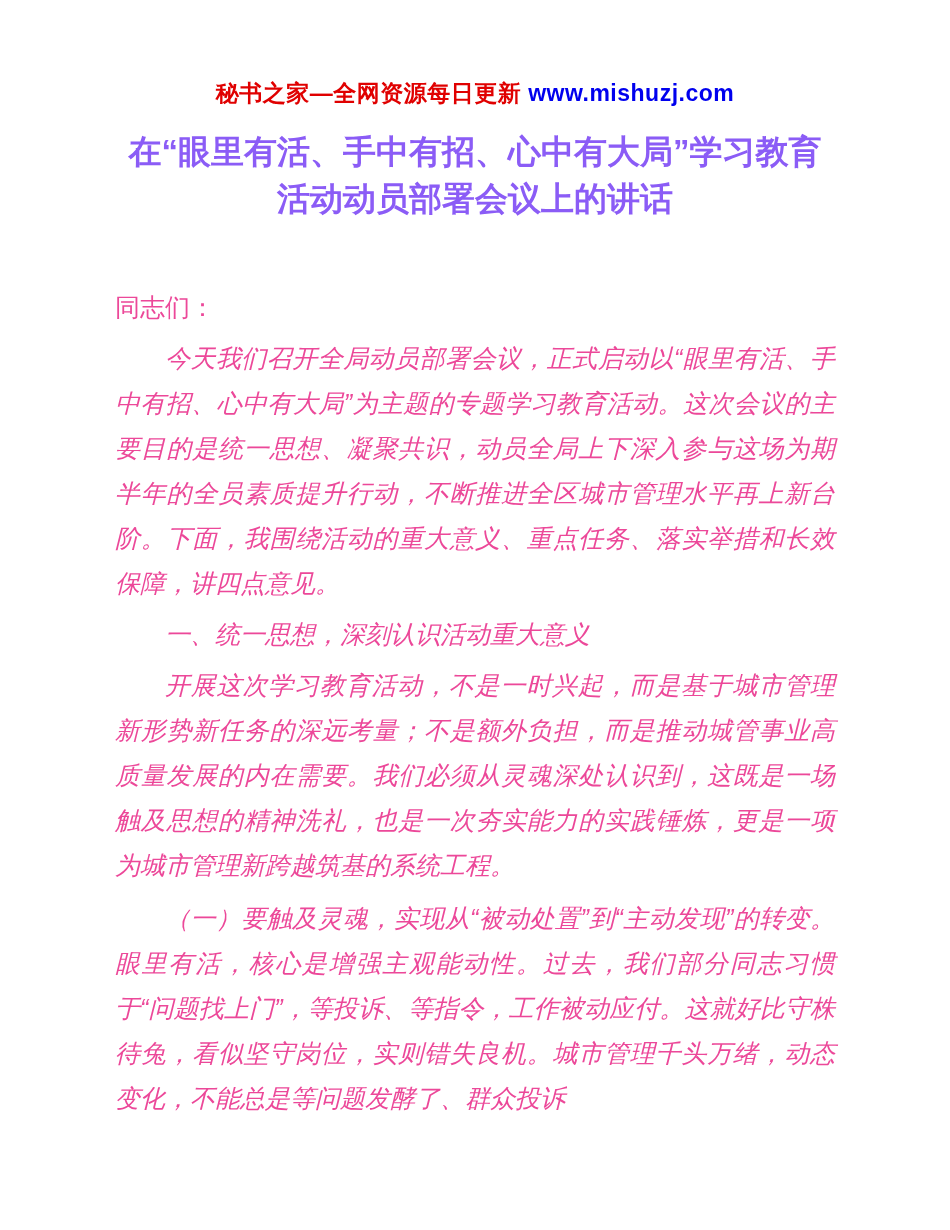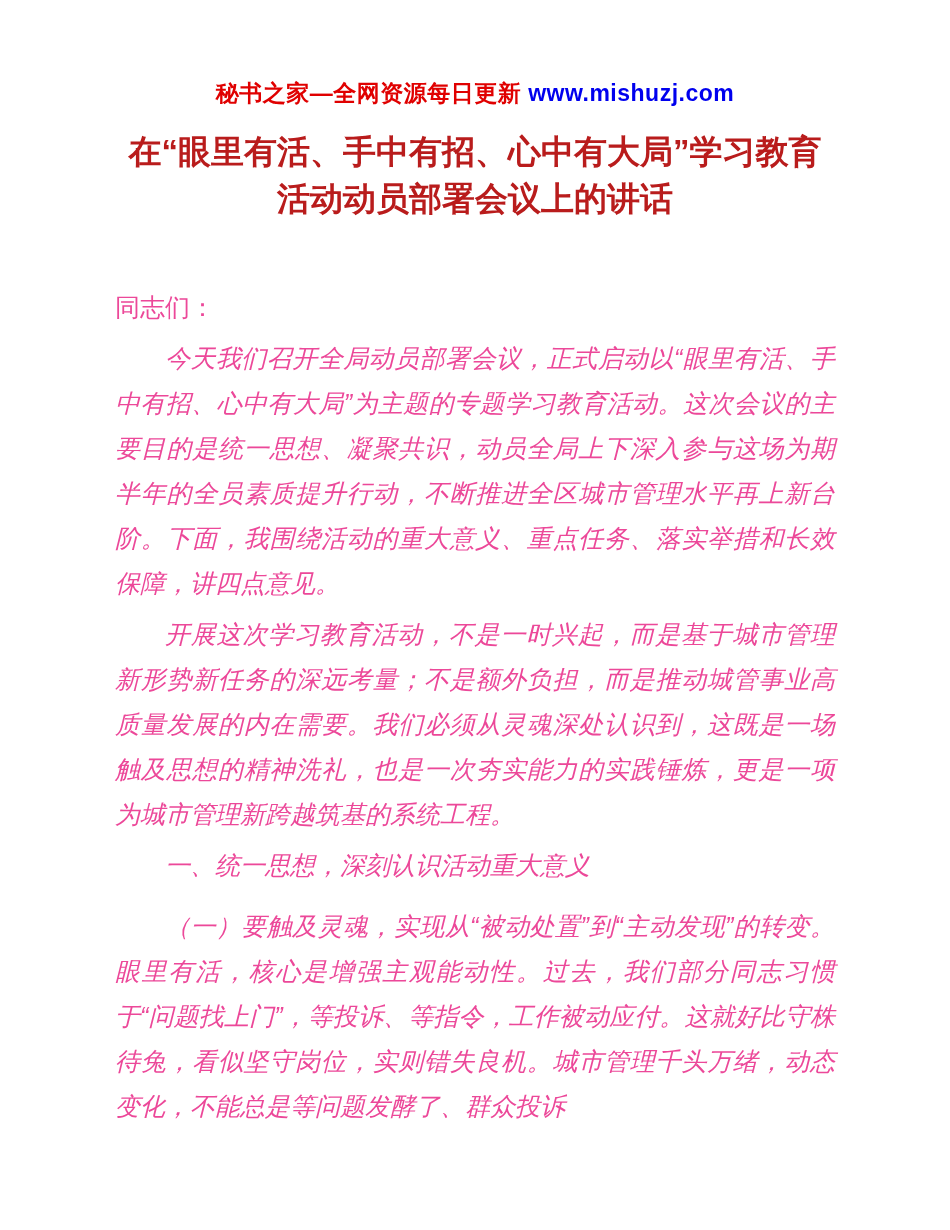--- a/index.html
+++ b/index.html
@@ -26,48 +26,48 @@
     white-space: nowrap;
   }
   .site-name { color: #e00000; }
   .site-tagline { color: #e00000; font-weight: 700; }
   .site-url { color: #0000ee; text-decoration: none; cursor: pointer; }
   .doc-title {
     text-align: center;
     font-size: 33px;
     font-weight: 700;
     line-height: 1.42;
-    color: #b91c1c;
+    color: #8b5cf6;
     margin: 0 4px 62px 4px;
   }
   .para {
     font-size: 25px;
     line-height: 45px;
     text-align: justify;
     color: #ec4899;
     margin-bottom: 6px;
     word-break: break-all;
   }
   .para.indent { text-indent: 2em; font-style: italic; }
-  .para.gap-top { margin-top: 16px; }
+  .para.gap-top { margin-top: 8px; }
 </style>
 </head>
 <body>
 
 <div class="page">
 
   <div class="doc-header">
     <span class="site-name">秘书之家</span><span class="site-tagline">—全网资源每日更新 </span><a class="site-url">www.mishuzj.com</a>
   </div>
 
   <h1 class="doc-title">在“眼里有活、手中有招、心中有大局”学习教育活动动员部署会议上的讲话</h1>
 
   <p class="para">同志们：</p>
 
   <p class="para indent">今天我们召开全局动员部署会议，正式启动以“眼里有活、手中有招、心中有大局”为主题的专题学习教育活动。这次会议的主要目的是统一思想、凝聚共识，动员全局上下深入参与这场为期半年的全员素质提升行动，不断推进全区城市管理水平再上新台阶。下面，我围绕活动的重大意义、重点任务、落实举措和长效保障，讲四点意见。</p>
 
+  <p class="para indent">一、统一思想，深刻认识活动重大意义</p>
+
   <p class="para indent">开展这次学习教育活动，不是一时兴起，而是基于城市管理新形势新任务的深远考量；不是额外负担，而是推动城管事业高质量发展的内在需要。我们必须从灵魂深处认识到，这既是一场触及思想的精神洗礼，也是一次夯实能力的实践锤炼，更是一项为城市管理新跨越筑基的系统工程。</p>
-
-  <p class="para indent">一、统一思想，深刻认识活动重大意义</p>
 
   <p class="para indent gap-top">（一）要触及灵魂，实现从“被动处置”到“主动发现”的转变。眼里有活，核心是增强主观能动性。过去，我们部分同志习惯于“问题找上门”，等投诉、等指令，工作被动应付。这就好比守株待兔，看似坚守岗位，实则错失良机。城市管理千头万绪，动态变化，不能总是等问题发酵了、群众投诉</p>
 
 </div>
 
 </body></html>

